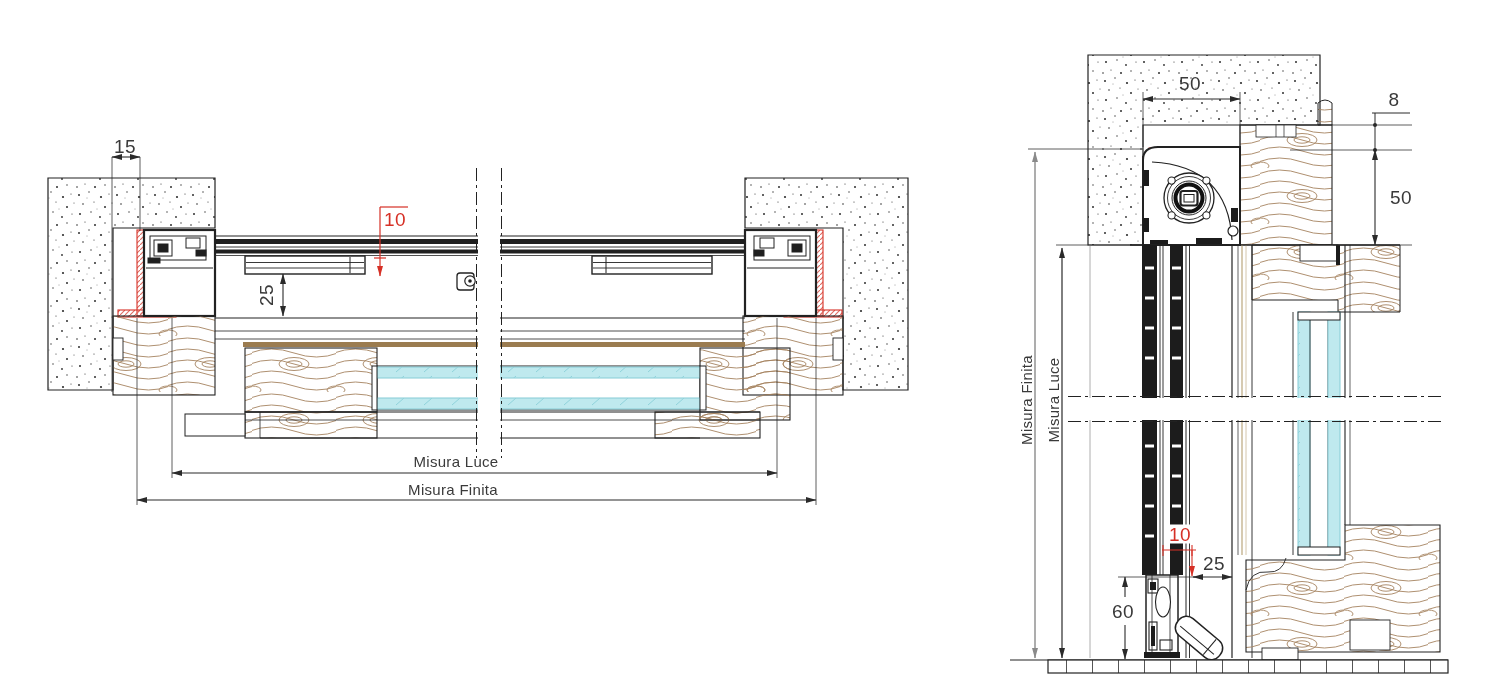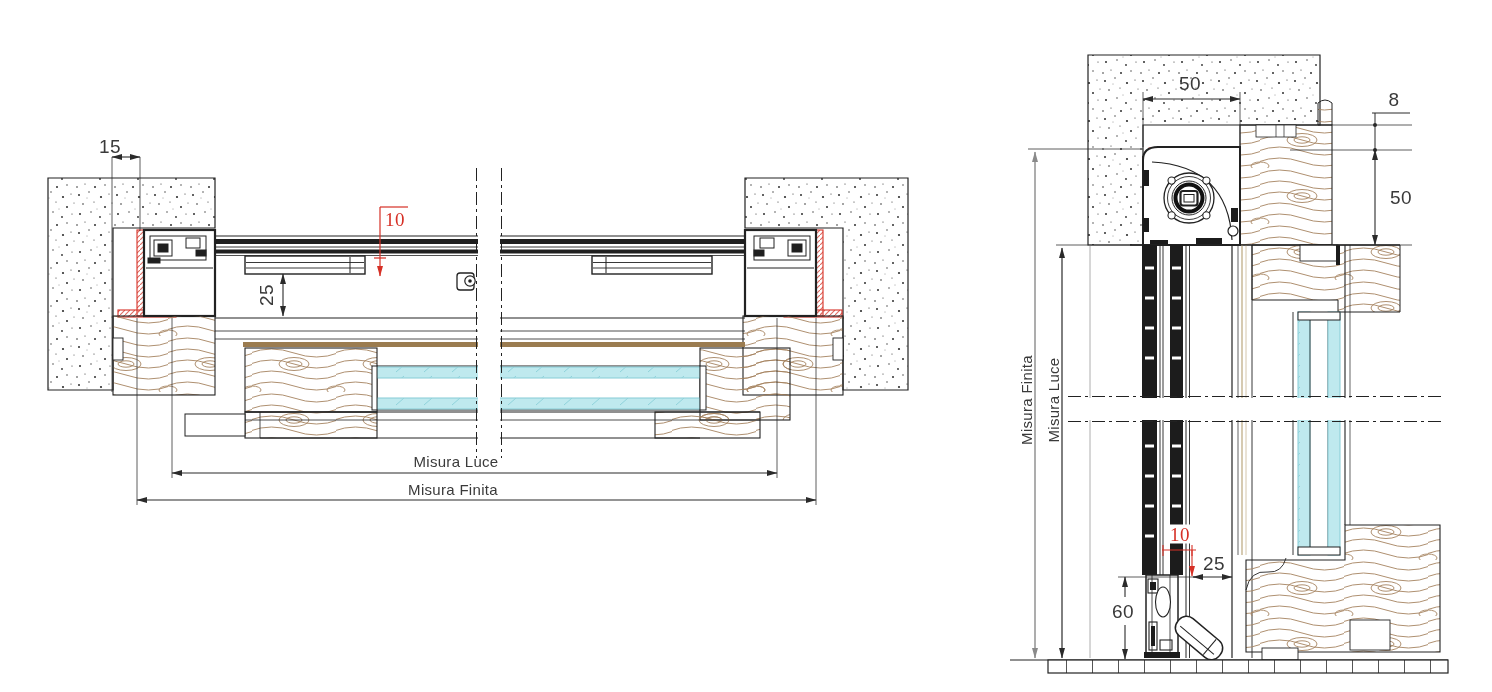--- a/index.html
+++ b/index.html
@@ -7,21 +7,21 @@
     --line:#222222; --dim-gray:#8a8a8a; --band-brown:#9b7c50;
   }
   html,body{margin:0;padding:0;background:#fff;}
   #canvas{position:relative;width:1492px;height:692px;background:#fff;overflow:hidden;
           font-family:"Liberation Sans", sans-serif;}
   #drawing{position:absolute;left:0;top:0;}
   .lbl{position:absolute;transform:translate(-50%,-50%);color:#3a3a3a;font-size:19px;
        white-space:nowrap;line-height:1;letter-spacing:.5px;}
   .lbl.small{font-size:15px;letter-spacing:.3px;}
   .lbl.rot{transform:translate(-50%,-50%) rotate(-90deg);}
-  .lbl.red{color:var(--accent-red);font-family:Liberation Serif, serif;}
+  .lbl.red{color:var(--accent-red);}
   .lbl.bg{background:#fff;padding:0 2px;}
   .redstroke{stroke:var(--accent-red);}
   .woodline{stroke:var(--wood-grain);}
   .glassfill{fill:var(--glass-cyan);}
 </style>
 </head>
 <body>
 
 <div id="canvas">
 
@@ -379,21 +379,21 @@
     </g>
     <line x1="1193" y1="577" x2="1232" y2="577" stroke-width="1.1" marker-start="url(#aB)" marker-end="url(#aB)"></line>
     <line x1="1118" y1="577" x2="1195" y2="577" stroke-width=".75"></line>
     <line x1="1125" y1="577" x2="1125" y2="597" stroke-width="1.1" marker-start="url(#aB)"></line>
     <line x1="1125" y1="625" x2="1125" y2="659" stroke-width="1.1" marker-end="url(#aB)"></line>
   </g>
 </g>
 </svg>
 
 <div>
-  <div class="lbl" style="left:110px;top:146px">15</div>
+  <div class="lbl" style="left:125px;top:146px">15</div>
   <div class="lbl red" style="left:395px;top:219px">10</div>
   <div class="lbl rot" style="left:266px;top:295px">25</div>
   <div class="lbl small" style="left:456px;top:461px">Misura Luce</div>
   <div class="lbl small" style="left:453px;top:489px">Misura Finita</div>
 
   <div class="lbl" style="left:1190px;top:83px">50</div>
   <div class="lbl" style="left:1394px;top:99px">8</div>
   <div class="lbl" style="left:1401px;top:197px">50</div>
   <div class="lbl small rot" style="left:1026px;top:400px">Misura Finita</div>
   <div class="lbl small rot" style="left:1053px;top:400px">Misura Luce</div>

